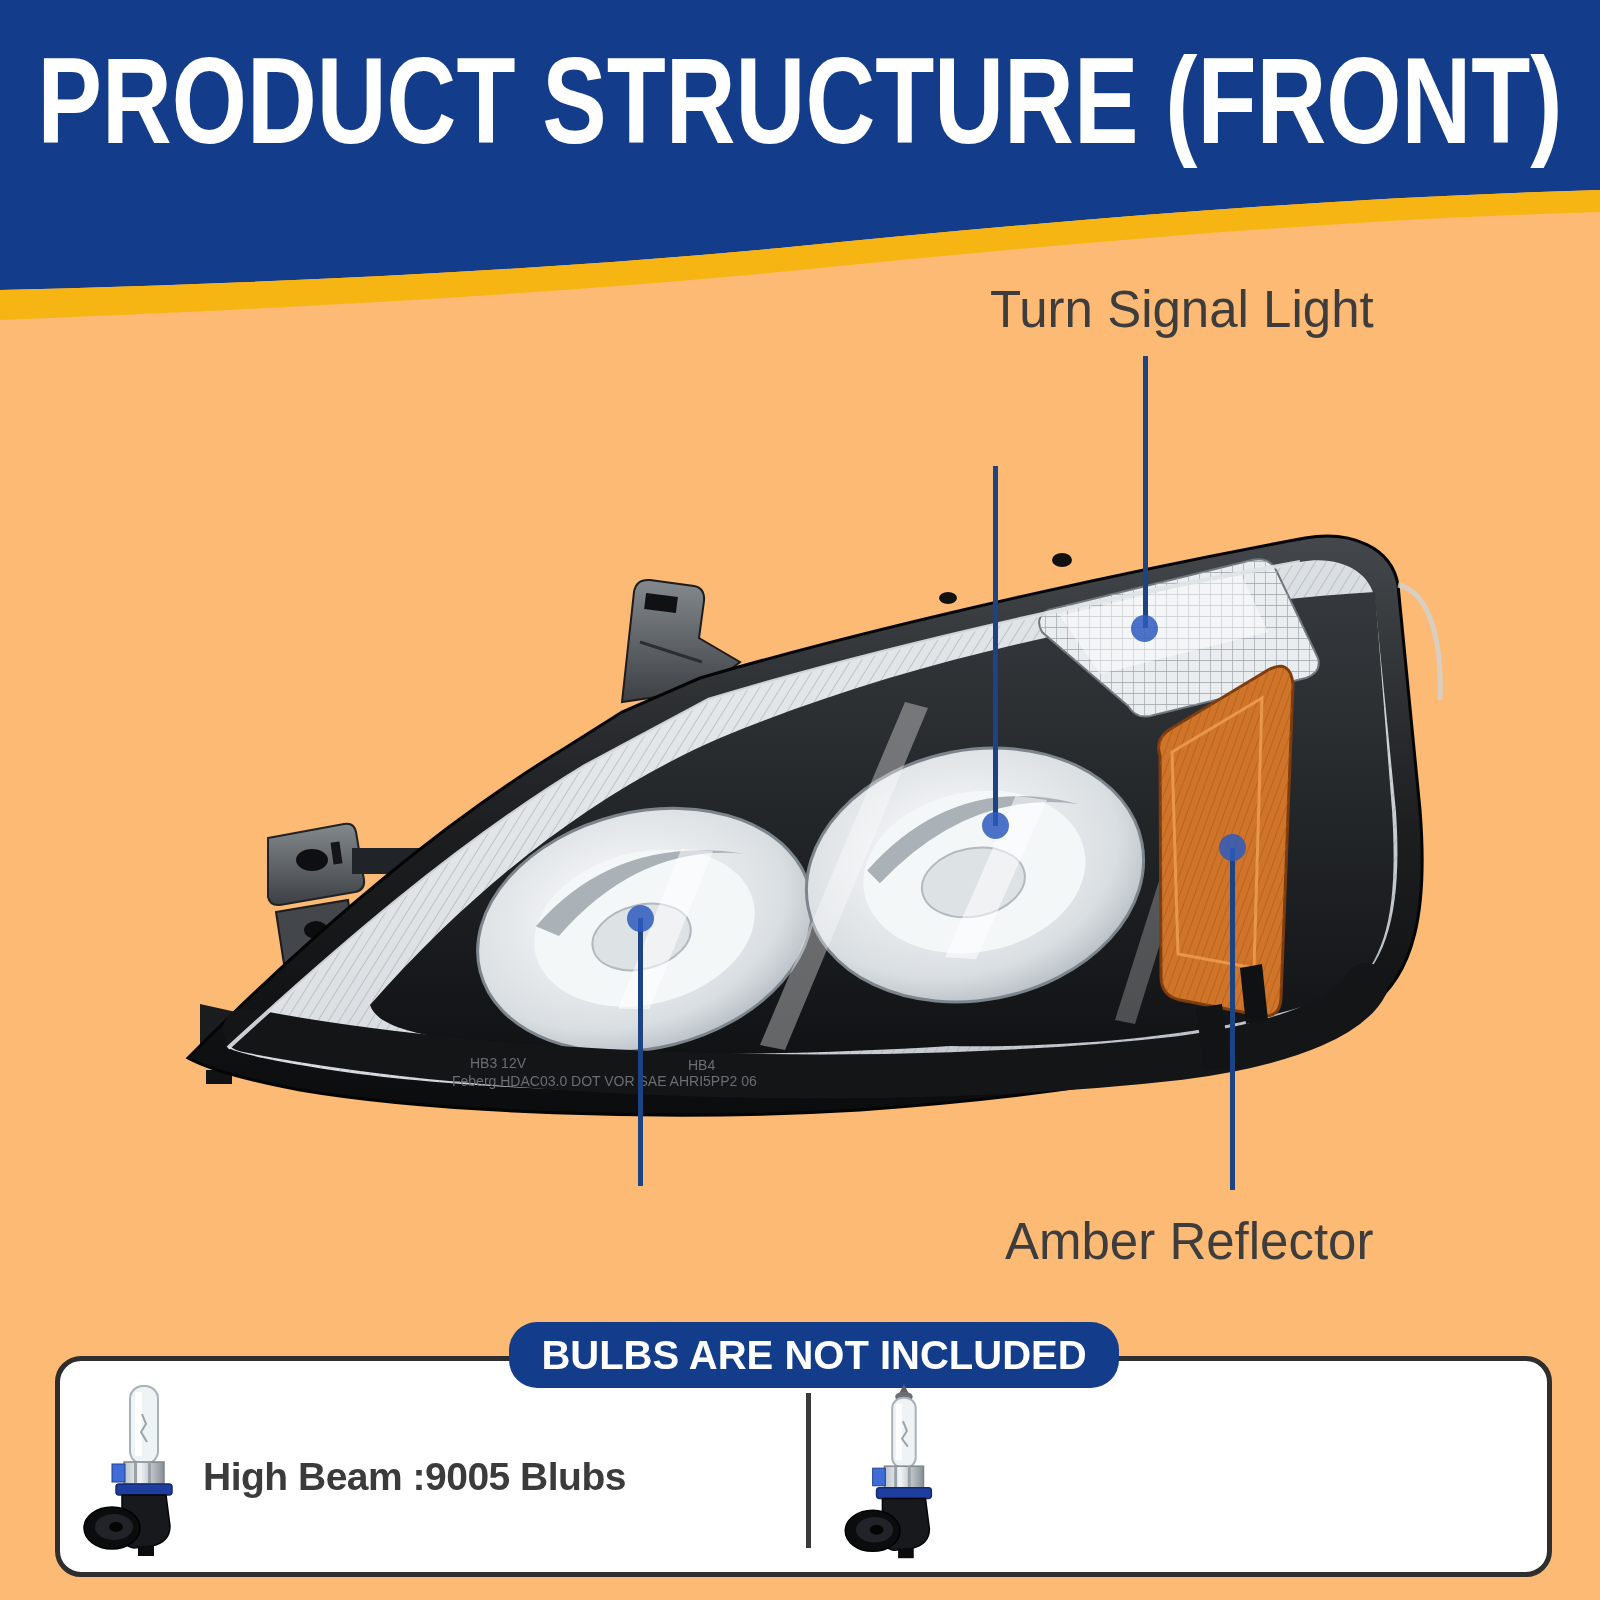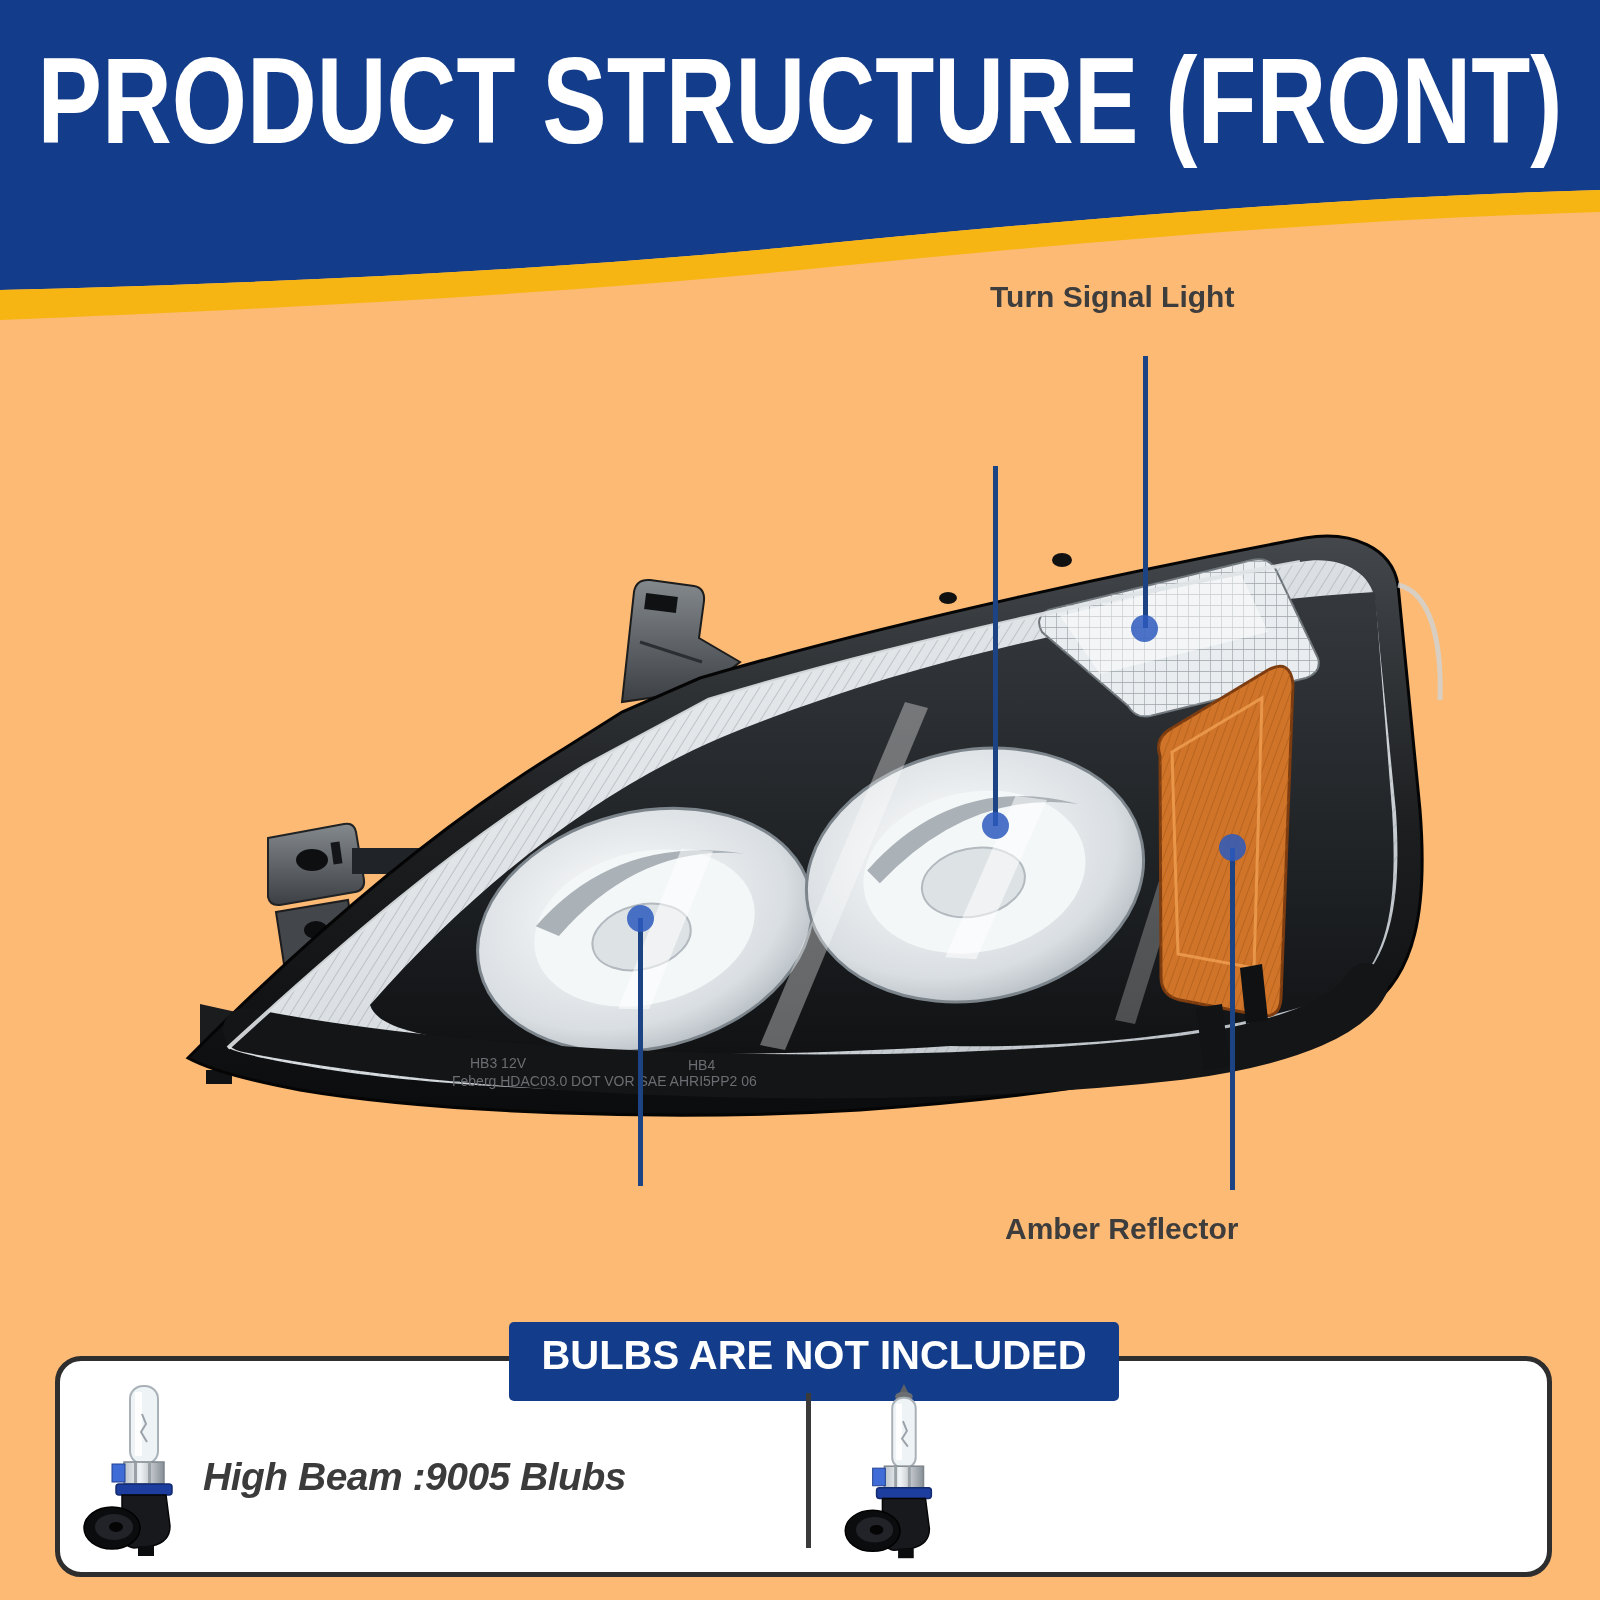--- a/index.html
+++ b/index.html
@@ -17,36 +17,36 @@
         background:rgba(45,90,190,.85);}
   #line-turn {left:1143px;top:356px;height:272px;}
   #dot-turn  {left:1131px;top:615px;}
   #line-low  {left:993px;top:466px;height:360px;}
   #dot-low   {left:982px;top:812px;}
   #line-high {left:638px;top:918px;height:268px;}
   #dot-high  {left:627px;top:905px;}
   #line-amber{left:1230px;top:848px;height:342px;}
   #dot-amber {left:1219px;top:834px;}
   
-  .clabel{position:absolute;width:340px;text-align:left;font-size:30px;font-weight:700;
+  .clabel{position:absolute;width:340px;text-align:left;font-size:51px;font-weight:400;
           color:#3d3d3d;letter-spacing:0px;white-space:nowrap;}
   #label-turn {left:990px;top:280px;}
   #label-low  {left:811px;top:399px;}
   #label-high {left:409px;top:1212px;}
   #label-amber{left:1005px;top:1212px;}
   
   #bulb-box{left:55px;top:1356px;width:1487px;height:211px;background:#ffffff;
             border:5px solid #2e2e2e;border-radius:26px;}
-  #bulb-pill{left:509px;top:1322px;width:610px;height:79px;background:#133d8b;
-             border-radius:5px;color:#ffffff;font-size:40px;font-weight:700;
+  #bulb-pill{left:509px;top:1322px;width:610px;height:66px;background:#133d8b;
+             border-radius:28px;color:#ffffff;font-size:40px;font-weight:700;
              text-align:center;line-height:66px;white-space:nowrap;}
   #divider{left:806px;top:1393px;width:5px;height:155px;background:#3a3a3a;}
   .bulbtext{position:absolute;font-size:39px;font-weight:700;color:#3b3b3b;
             letter-spacing:-0.5px;white-space:nowrap;}
-  #text-high{left:203px;top:1455px;font-style:italic;}
+  #text-high{left:203px;top:1455px;}
   #text-low {left:968px;top:1455px;}
   #bulb-img-high{left:82px;top:1376px;width:120px;height:190px;}
   #bulb-img-low {left:842px;top:1382px;width:120px;height:186px;}
 </style>
 </head>
 <body>
 
 <div class="page">
 
   <svg id="banner" class="abs" viewBox="0 0 1600 340">

